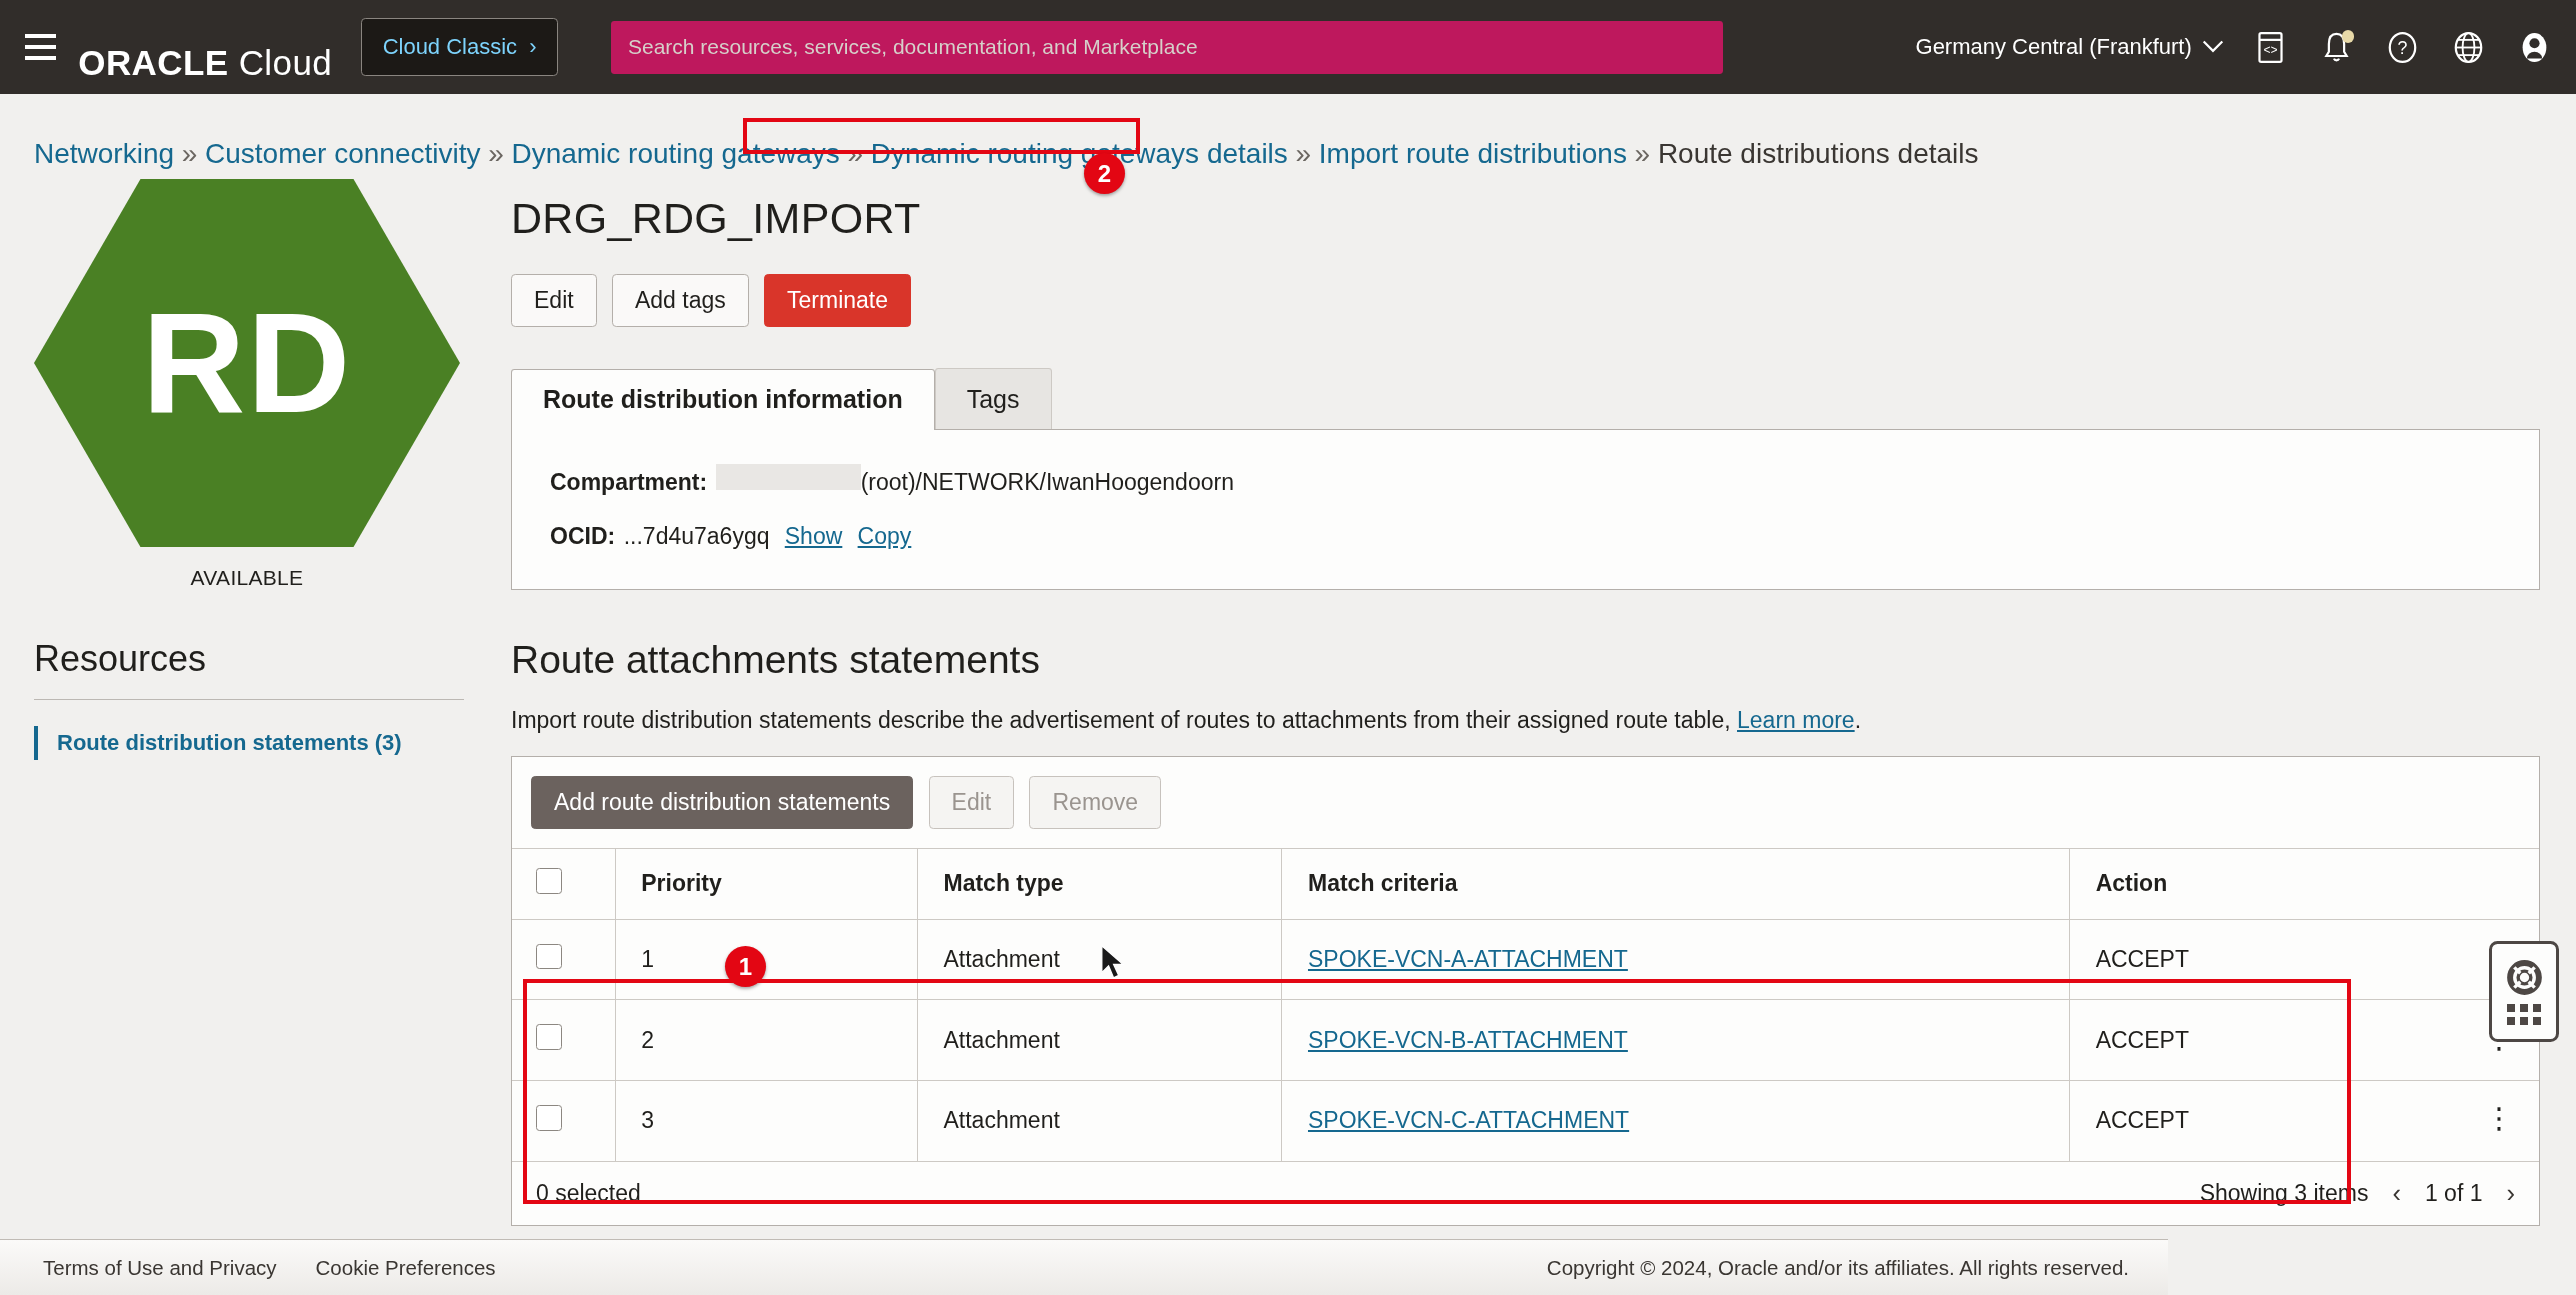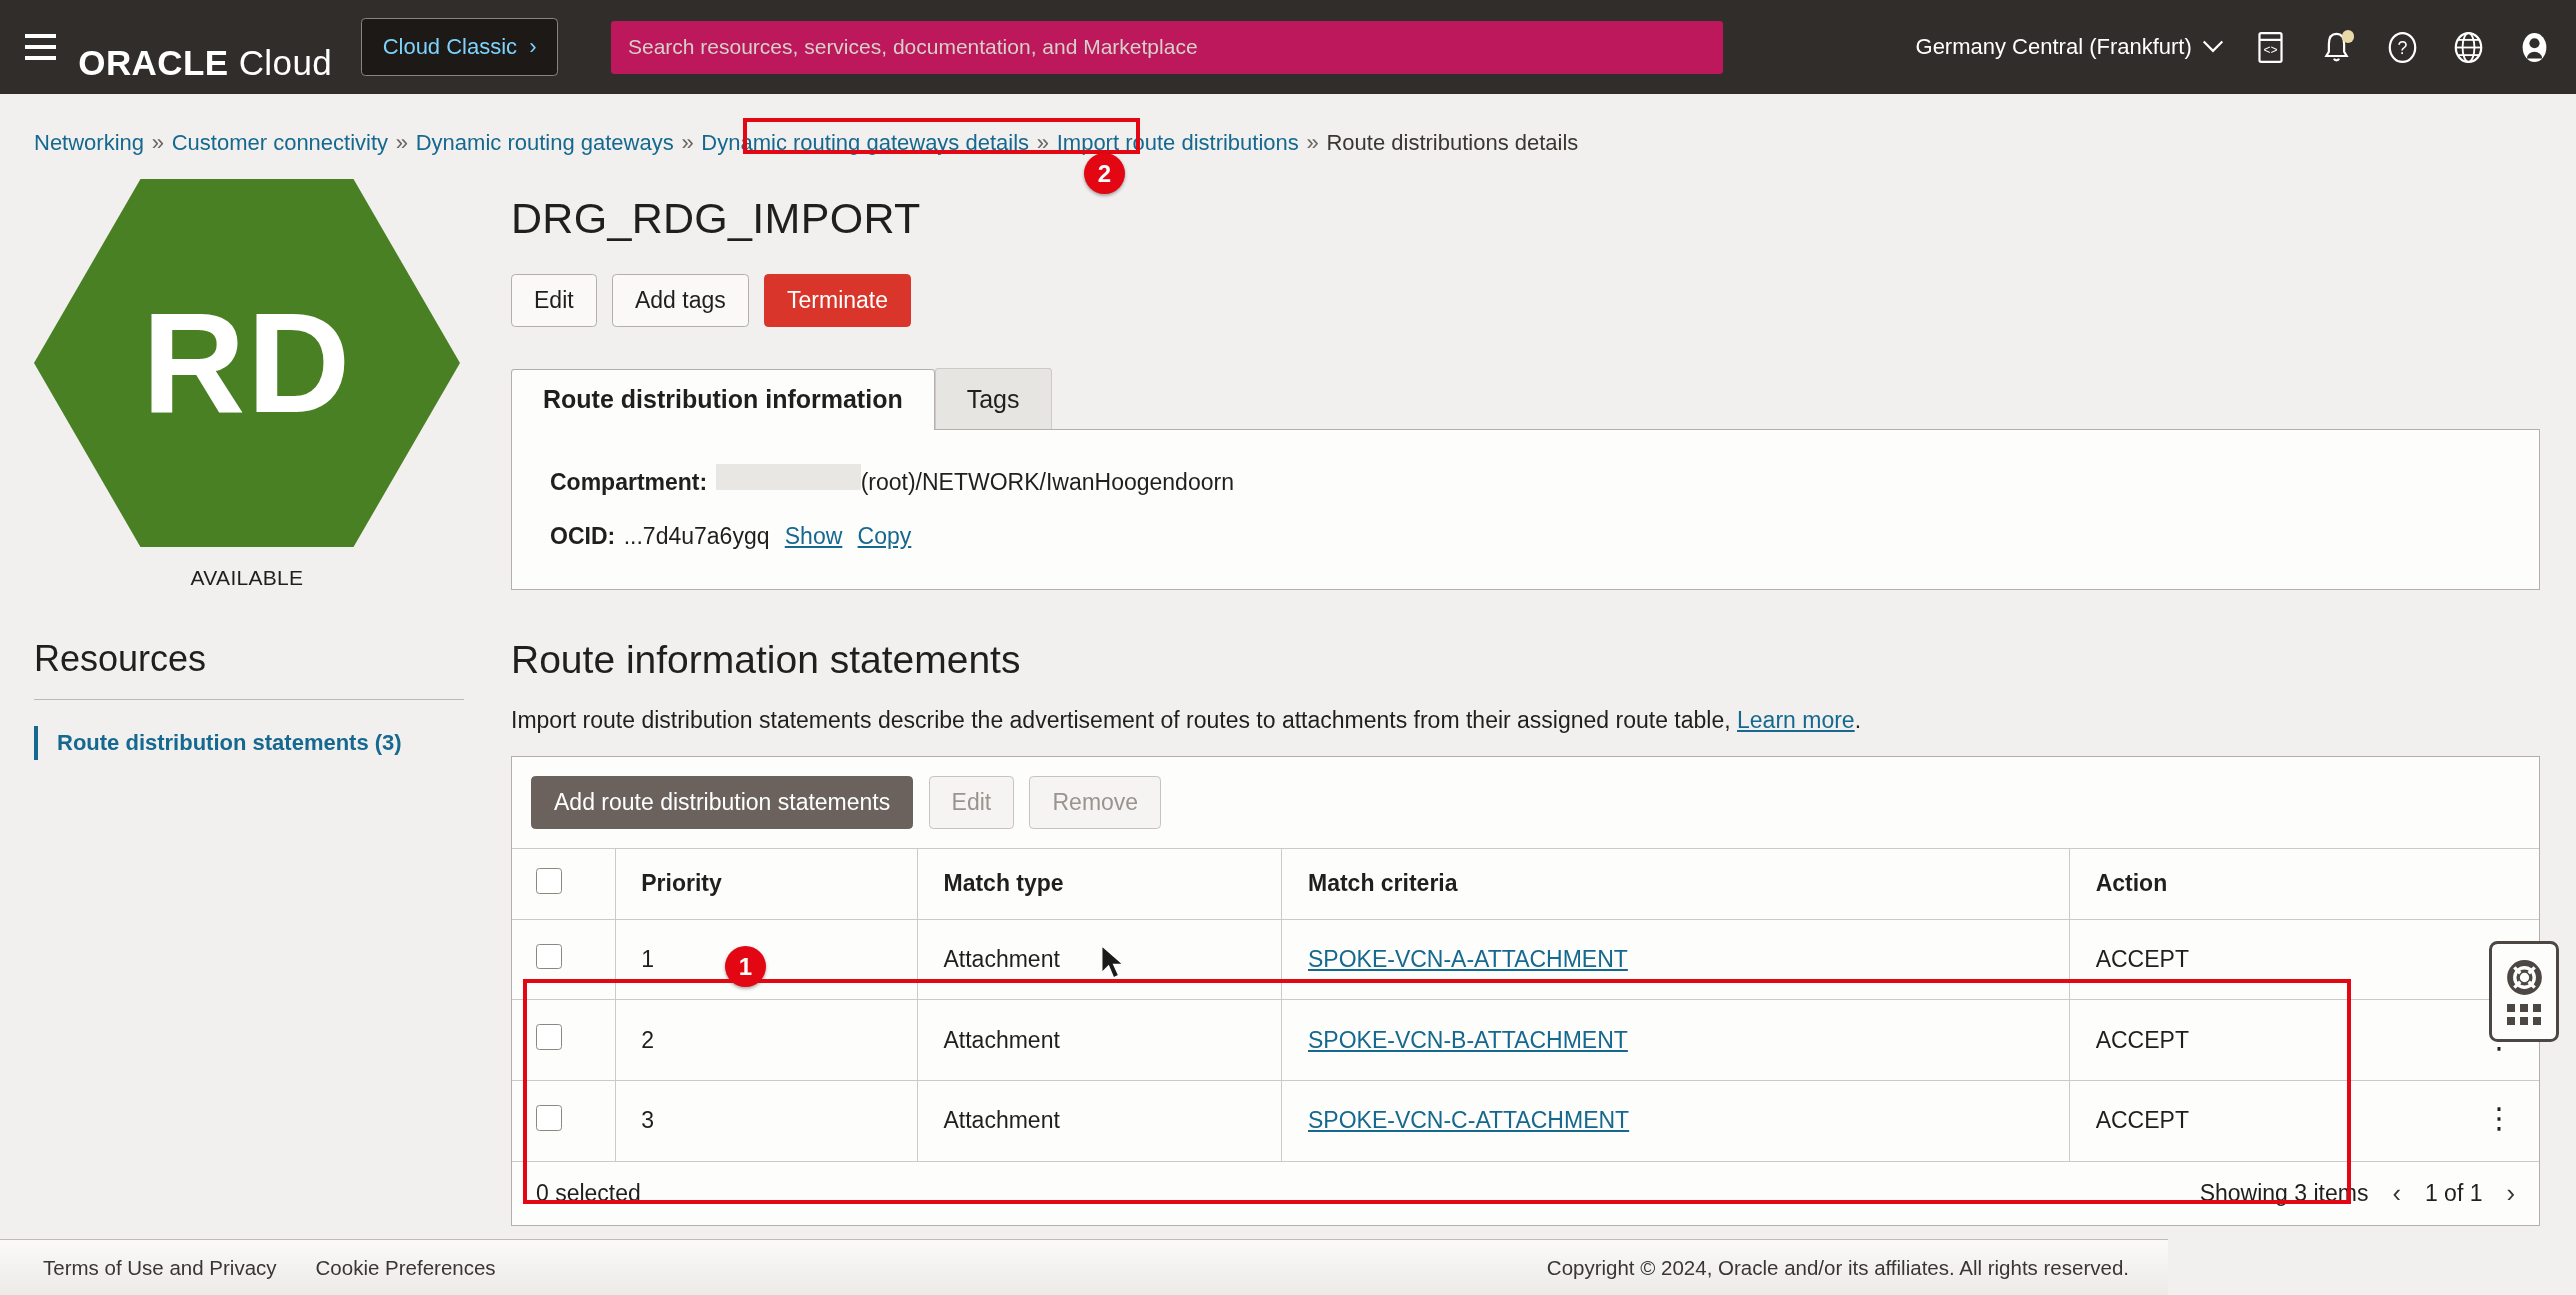--- a/index.html
+++ b/index.html
@@ -56,22 +56,22 @@
   }
   .ticon { width: 39px; height: 39px; cursor: pointer; position: relative; }
   .ticon svg { display: block; width: 100%; height: 100%; }
   .bell-dot {
     position: absolute; right: 1.7px; top: 2.6px;
     width: 12.8px; height: 12.8px; border-radius: 50%; background: #e8d9a8;
   }
 
   
   #breadcrumb {
-    position: absolute; top: 130px; left: 34px;
-    font-size: 22px; color: #3a3632; display: flex;
+    position: absolute; top: 138px; left: 34px;
+    font-size: 28px; color: #3a3632; display: flex;
     align-items: center; white-space: nowrap;
   }
   #breadcrumb a { color: #15688f; text-decoration: none; cursor: pointer; }
   #breadcrumb .sep { color: #6b6661; margin: 0 7.7px; }
   #breadcrumb .current { color: #3a3632; }
 
   
   .callout-box-2 {
     position: absolute; left: 743px; top: 118px;
     width: 397px; height: 36px;
@@ -357,21 +357,21 @@
       </div>
       <div class="info-line">
         <span class="info-label">OCID:</span>
         <span class="info-val">...7d4u7a6ygq</span>
         <span class="link-inline">Show</span>
         <span class="link-inline">Copy</span>
       </div>
     </div>
   </div>
 
-  <div class="section-title">Route information statements</div>
+  <div class="section-title">Route attachments statements</div>
   <div class="section-desc">
     <span>Import route distribution statements describe the advertisement of routes to attachments from their assigned route table,</span>
     <span class="link-teal">Learn more</span><span>.</span>
   </div>
 
   <div class="table-card">
     <div class="table-toolbar">
       <div class="btn btn-primary-dark">Add route distribution statements</div>
       <div class="btn btn-disabled">Edit</div>
       <div class="btn btn-disabled">Remove</div>

